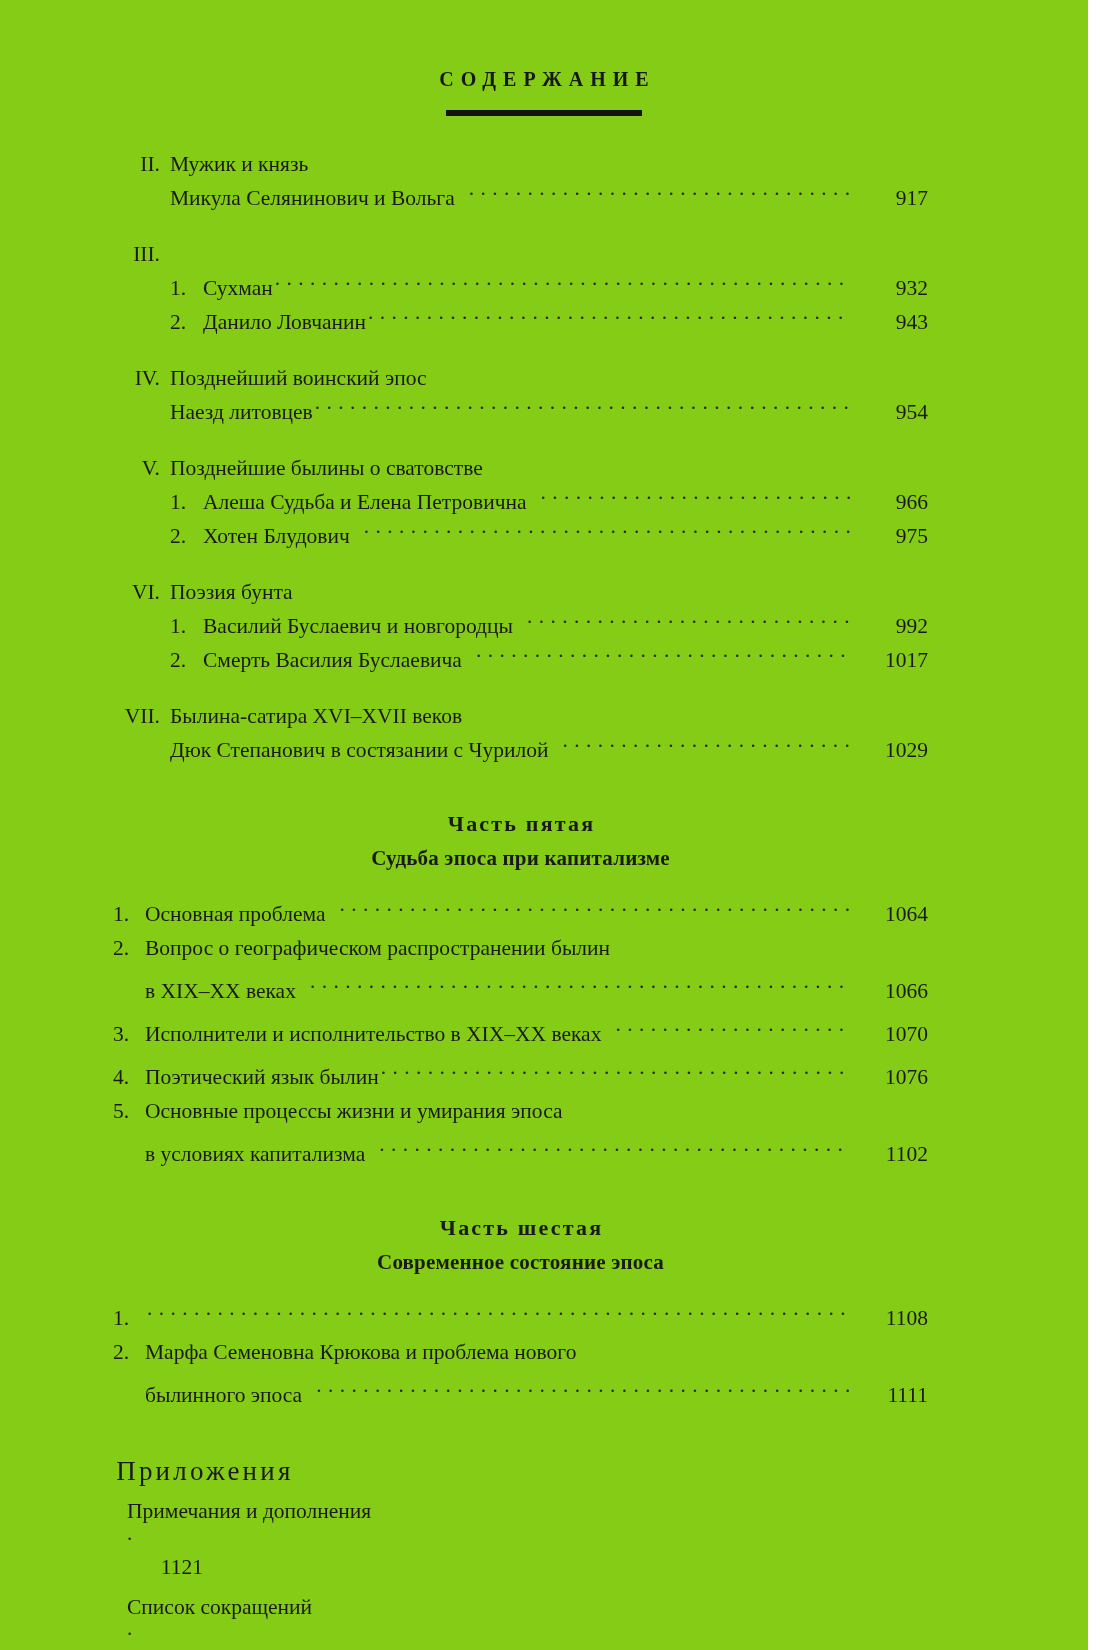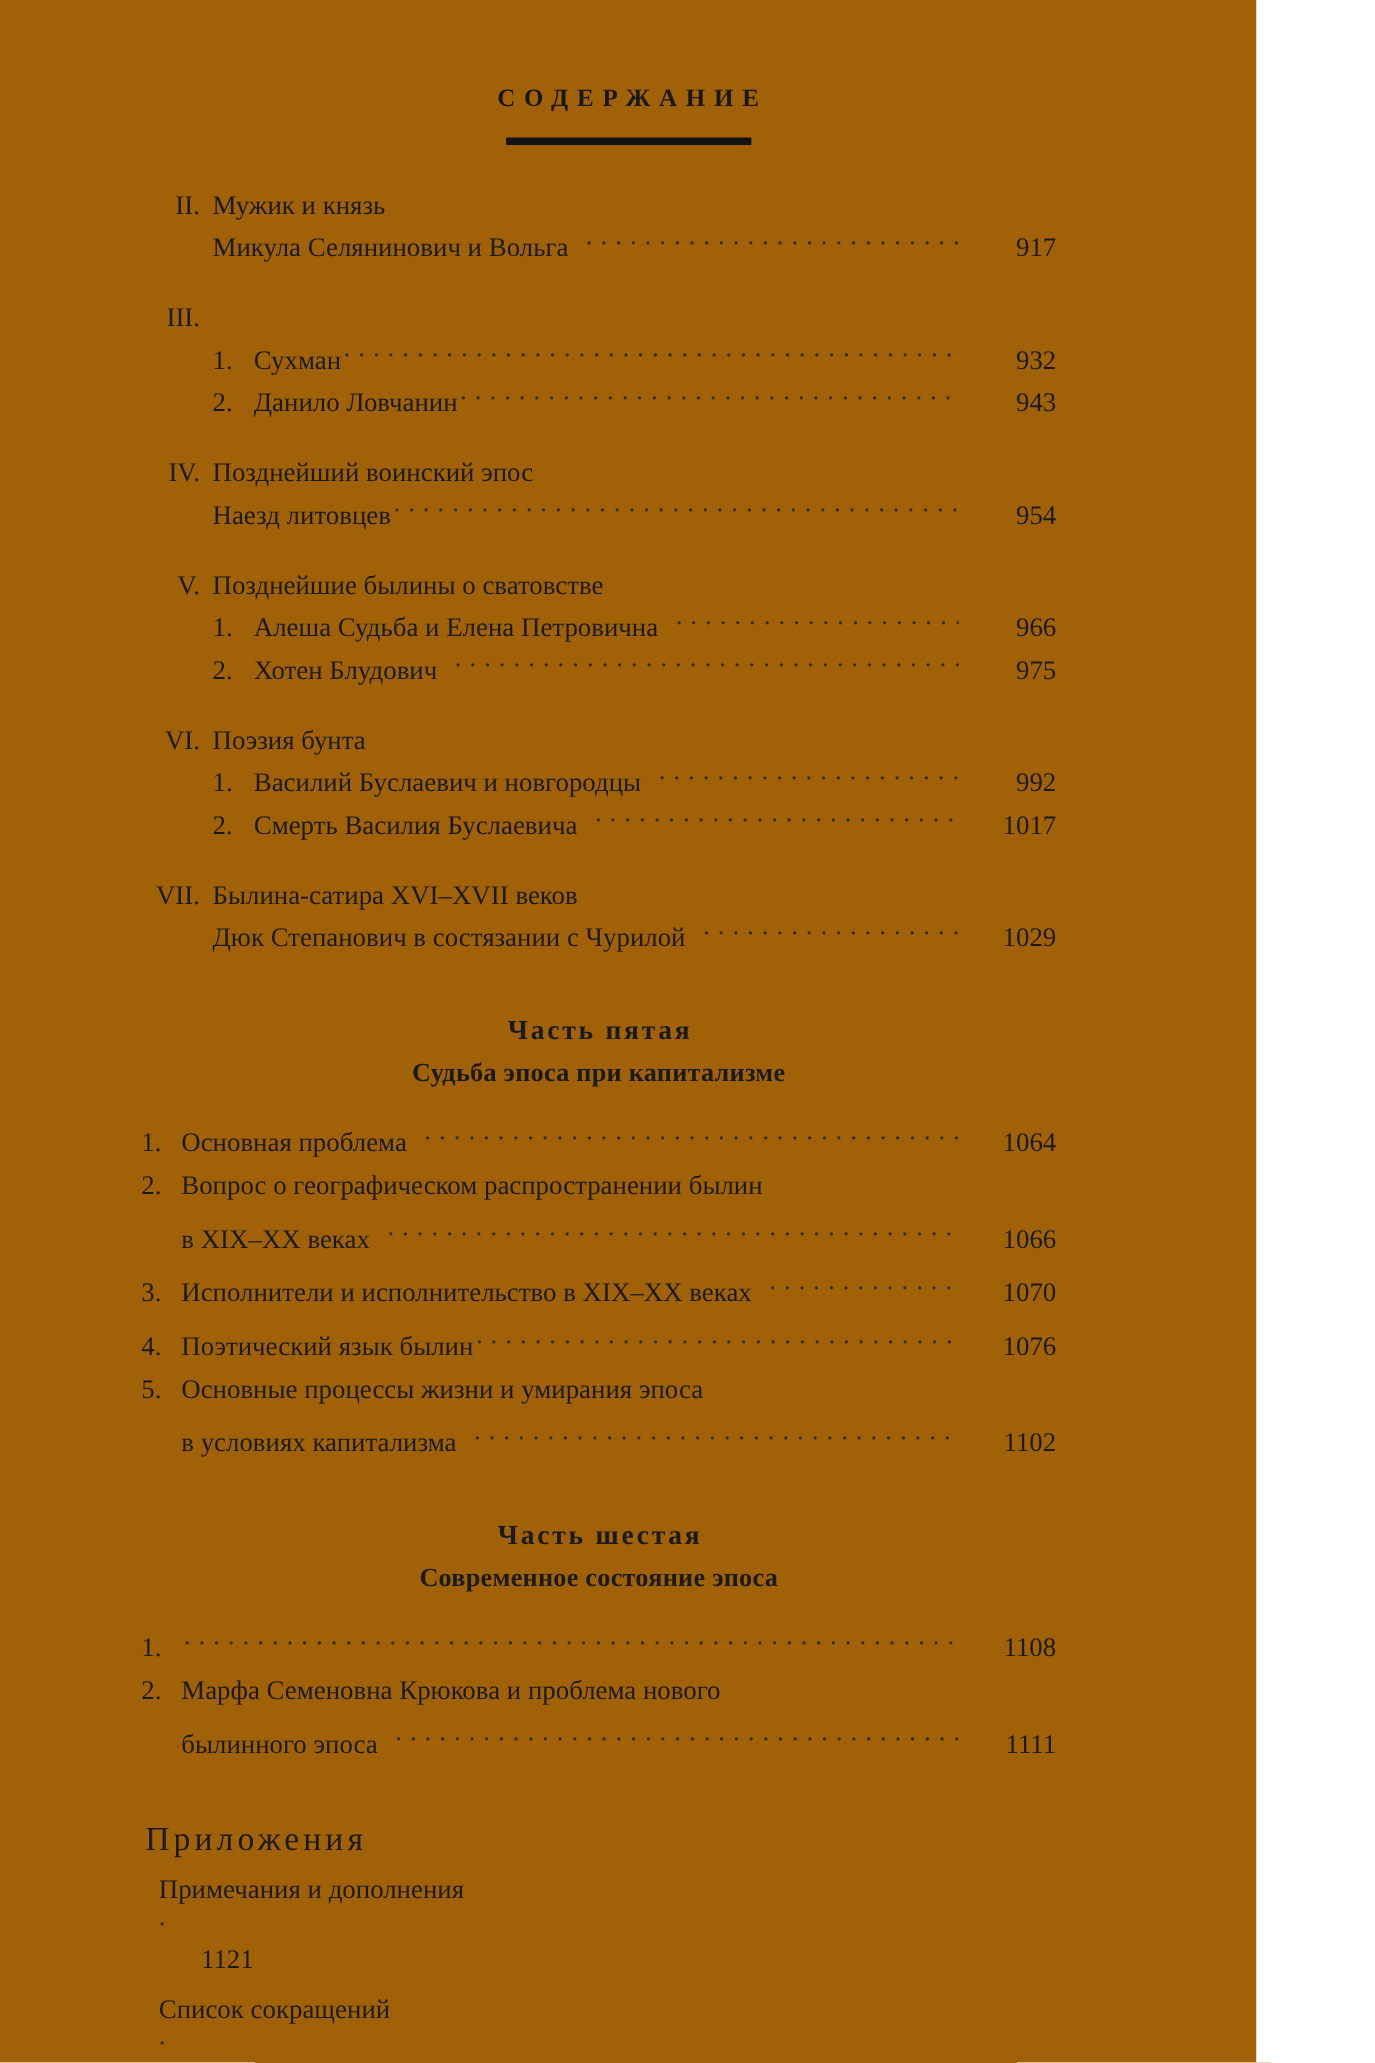--- a/index.html
+++ b/index.html
@@ -3,23 +3,23 @@
 <meta charset="utf-8">
 <title>Содержание</title>
 <style>
   html, body {
     margin: 0;
     padding: 0;
     background: #ffffff;
   }
   .page {
     position: relative;
-    width: 1005px;
+    width: 1088px;
     height: 1650px;
-    background: #a16207;
+    background: #84cc16;
     font-family: "Liberation Serif", "DejaVu Serif", serif;
     color: #1a1a1a;
     overflow: hidden;
     box-sizing: border-box;
   }
 
   
   .toc-header {
     text-align: center;
     padding-top: 68px;

